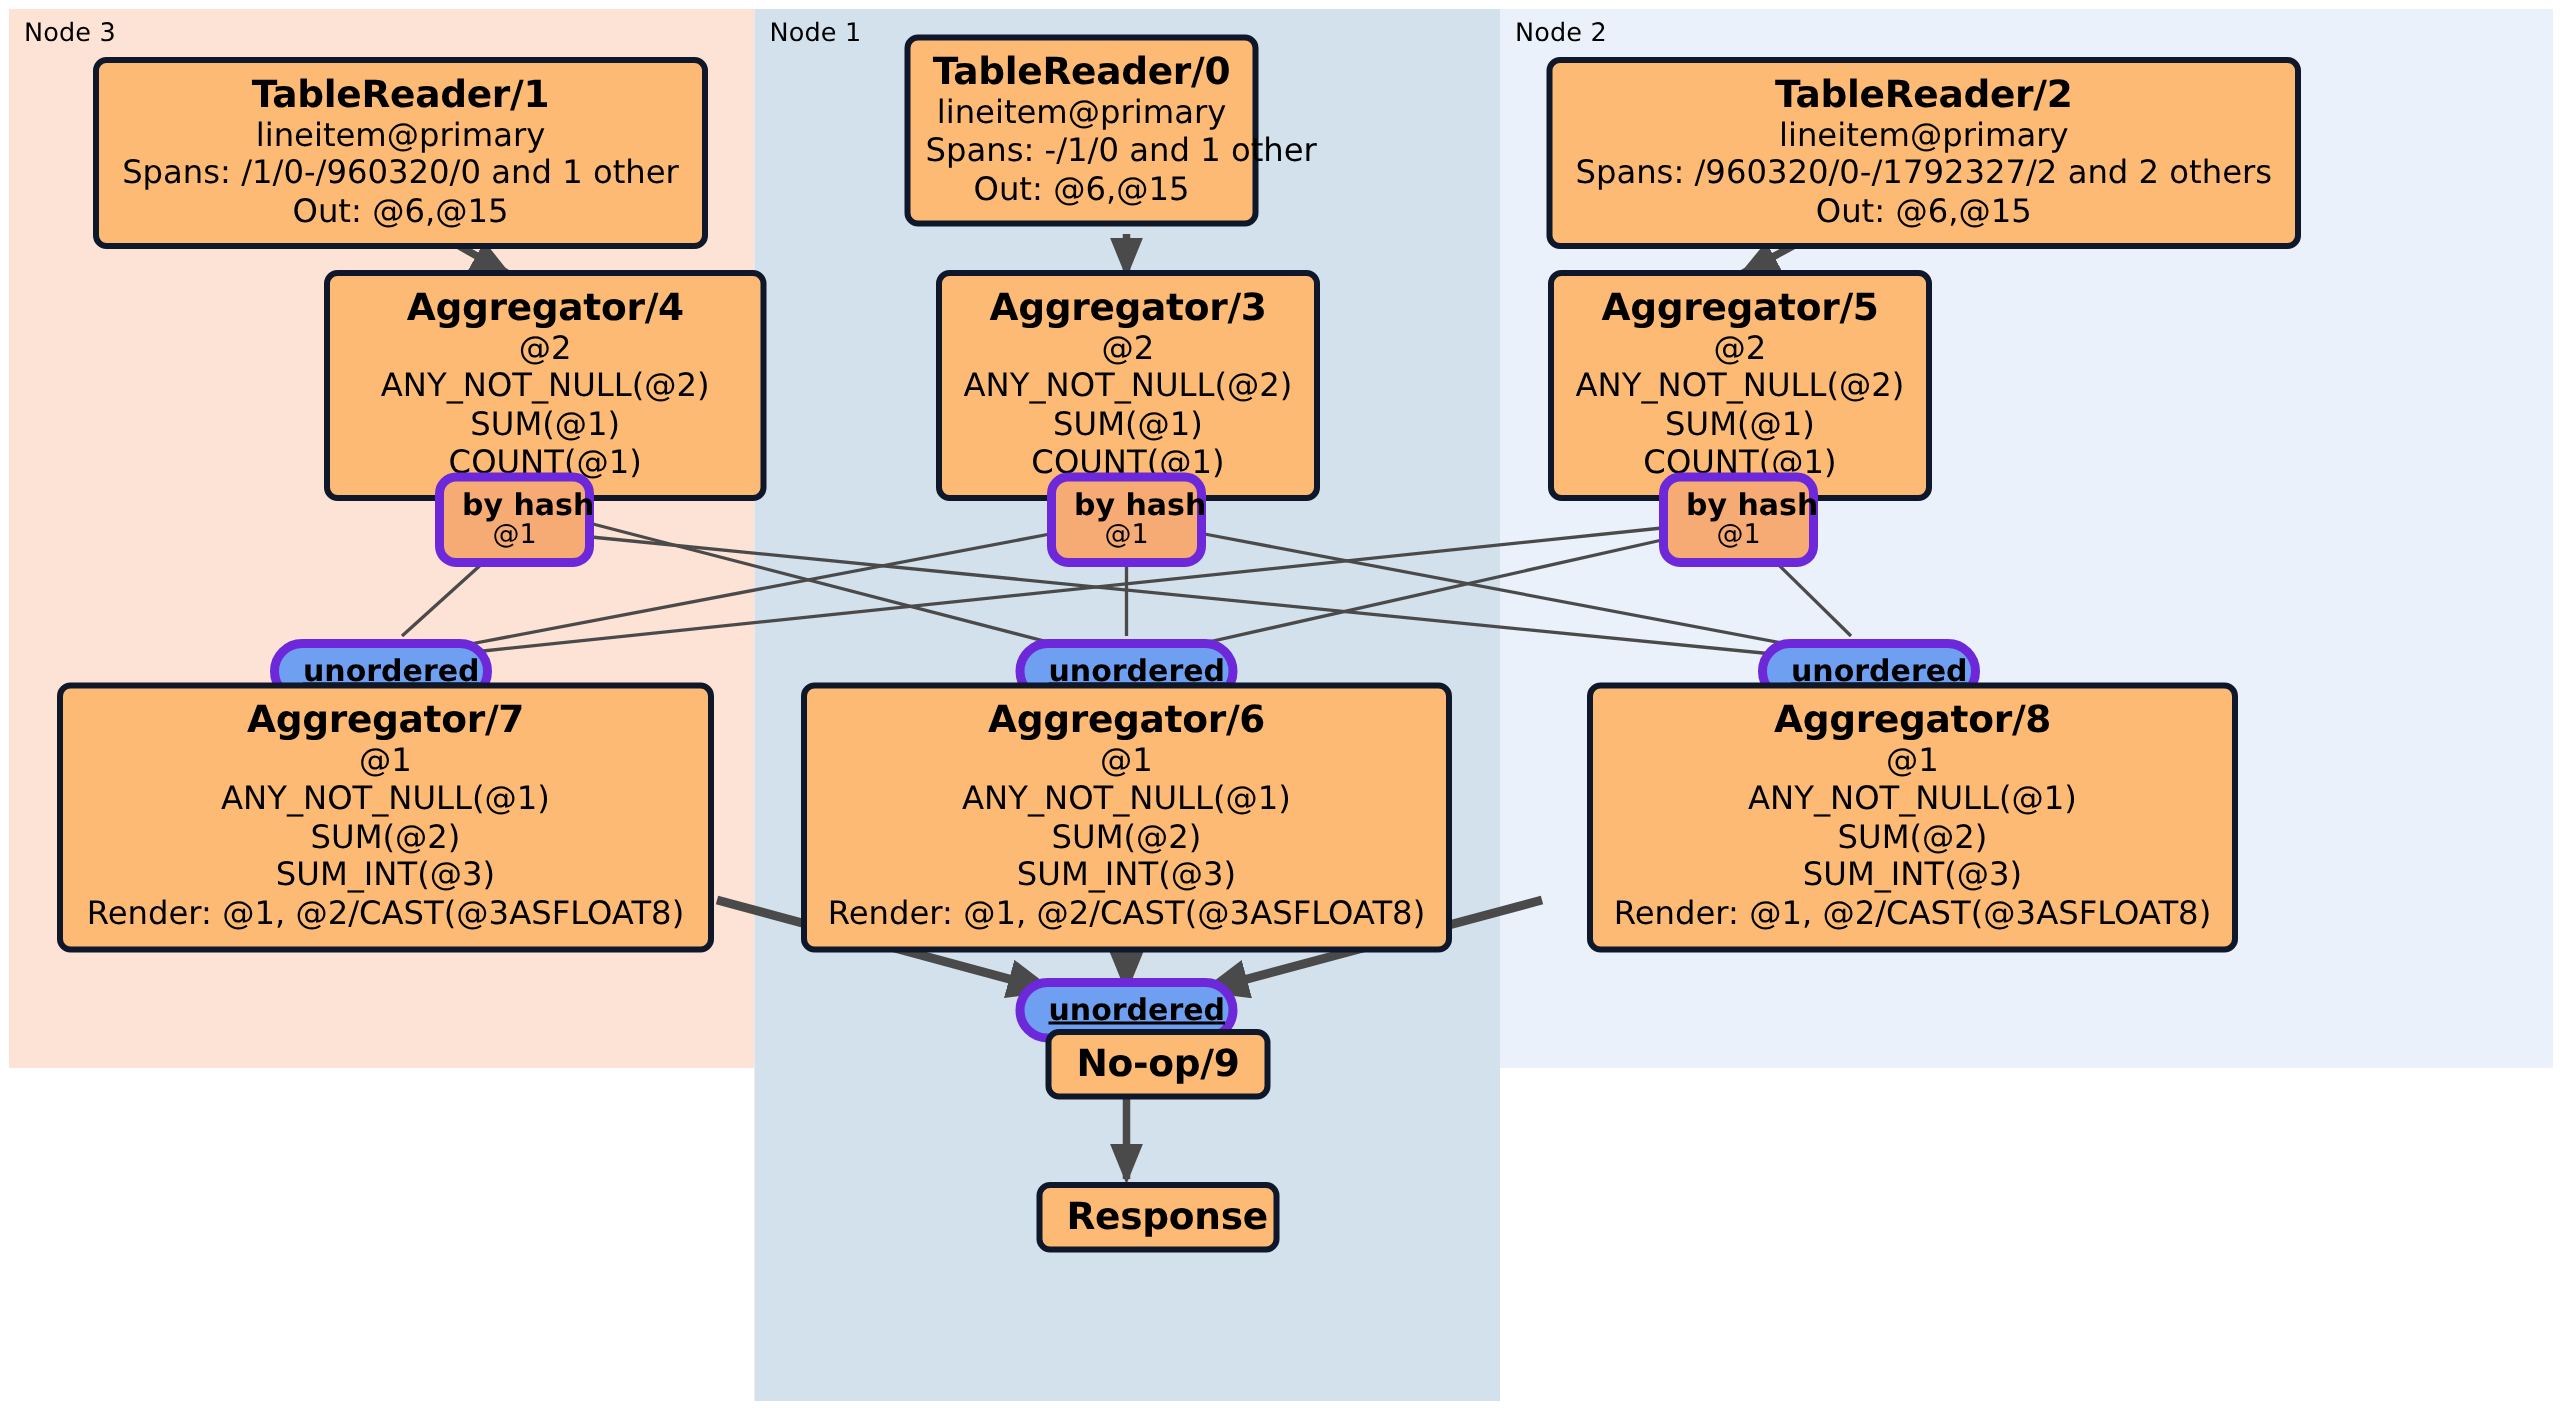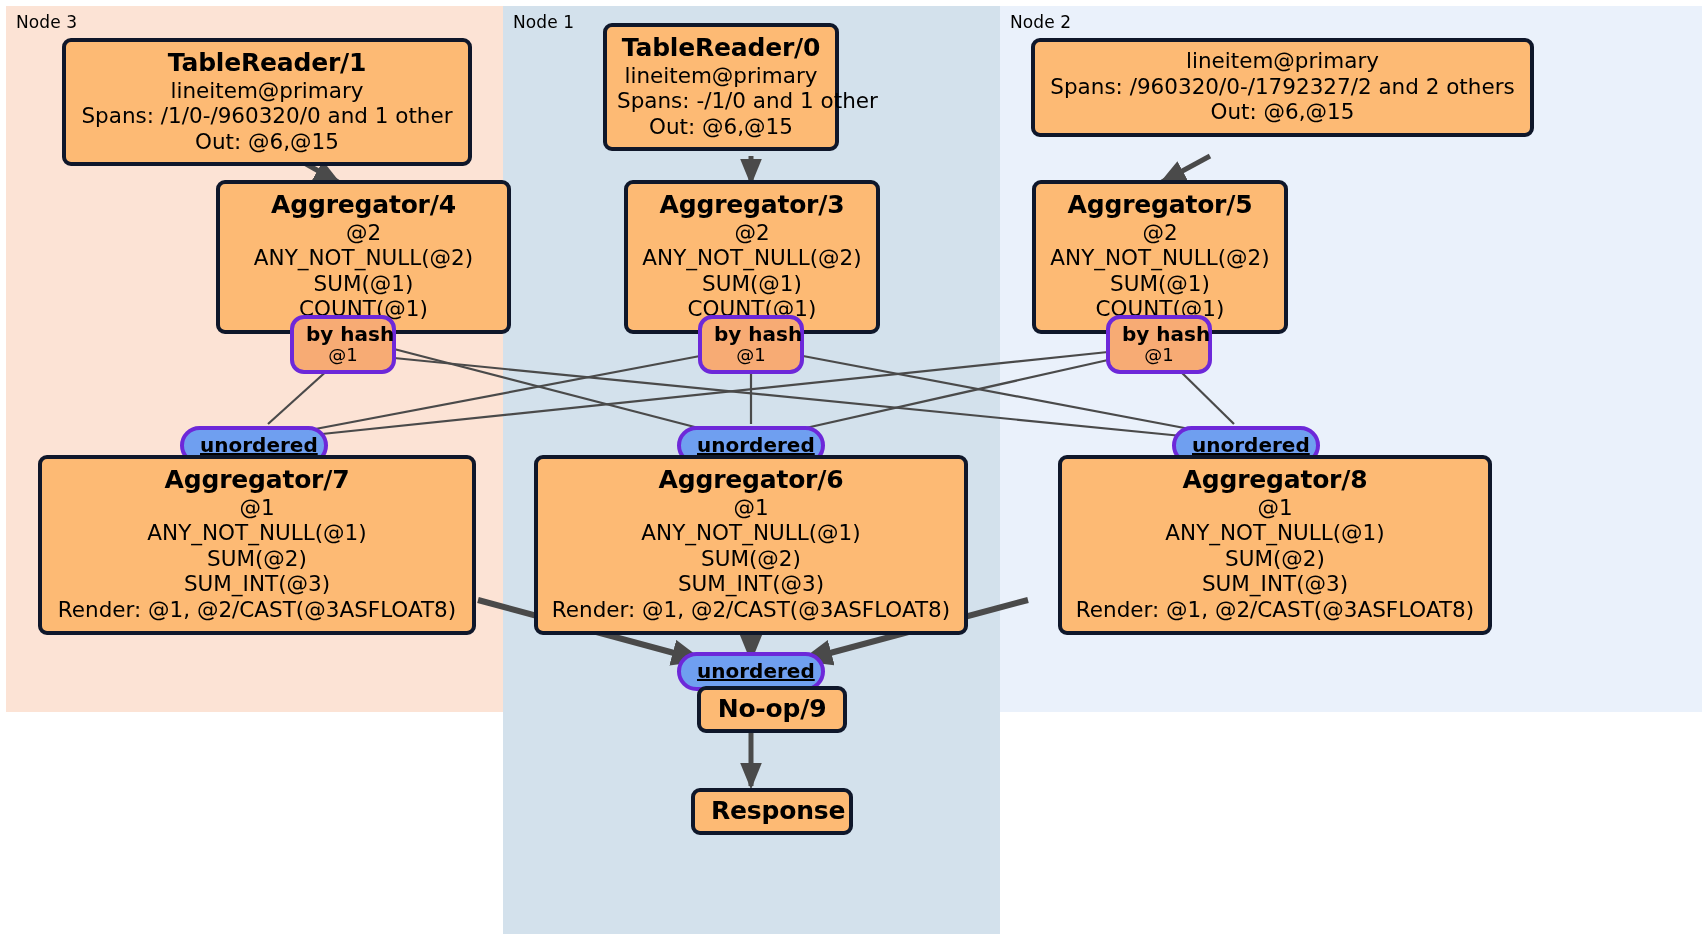--- a/index.html
+++ b/index.html
@@ -69,21 +69,21 @@
     margin-left: 21px;
   }
   .box.small .title {
     font-size: 25px;
   }
 
   
   .pill {
     position: absolute;
     box-sizing: border-box;
-    border: 4px solid #6d28d9;
+    border: 6px solid #6d28d9;
     text-align: center;
     white-space: nowrap;
     line-height: 1.1;
   }
   .pill.hash {
     background: #f7ab74;
     border-radius: 14px;
     padding: 4px 12px 5px 12px;
   }
   .pill.hash .t1 {
@@ -165,20 +165,21 @@
   </div>
 
   <div class="box" style="left:603px; top:23px; width:236px;">
     <div class="title">TableReader/0</div>
     <div class="line">lineitem@primary</div>
     <div class="line">Spans: -/1/0 and 1 other</div>
     <div class="line">Out: @6,@15</div>
   </div>
 
   <div class="box" style="left:1031px; top:38px; width:503px;">
+    <div class="title">TableReader/2</div>
     <div class="line">lineitem@primary</div>
     <div class="line">Spans: /960320/0-/1792327/2 and 2 others</div>
     <div class="line">Out: @6,@15</div>
   </div>
 
   <div class="box" style="left:216px; top:180px; width:295px;">
     <div class="title">Aggregator/4</div>
     <div class="line">@2</div>
     <div class="line">ANY_NOT_NULL(@2)</div>
     <div class="line">SUM(@1)</div>

